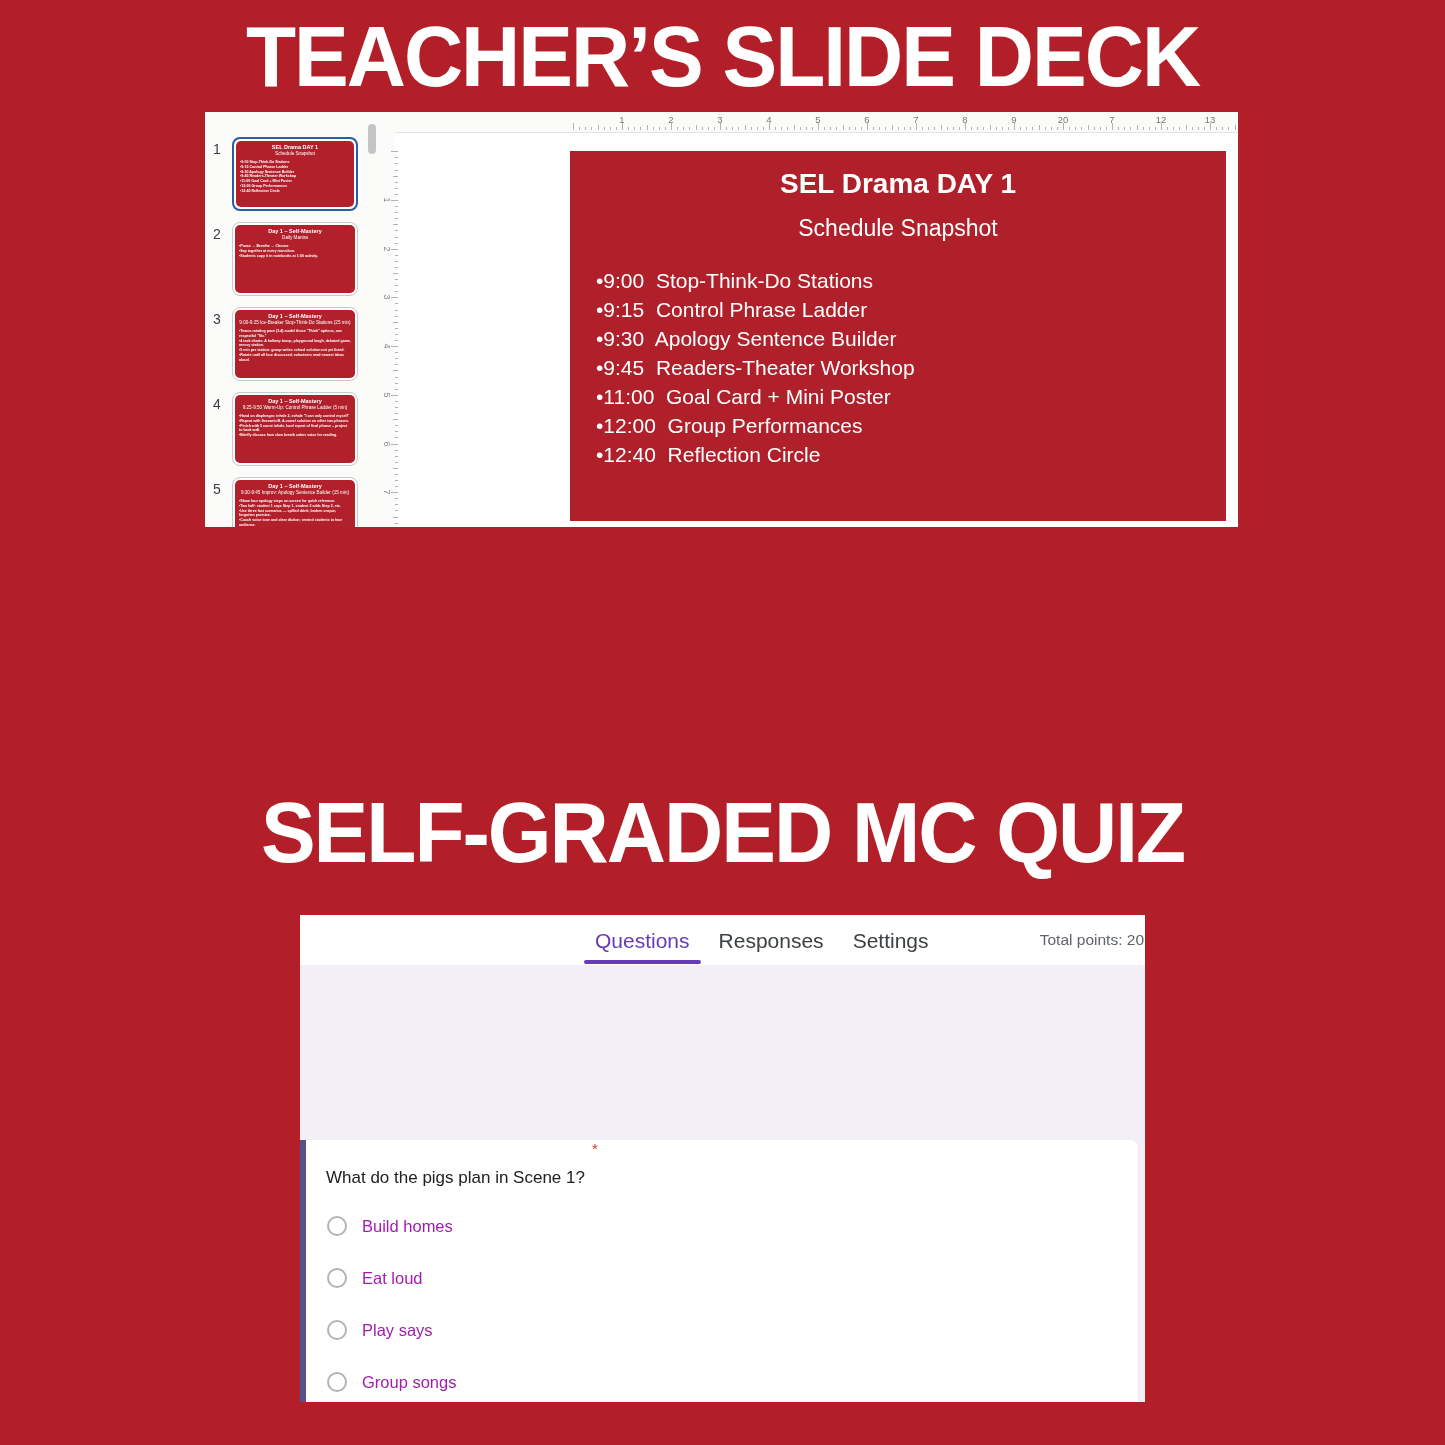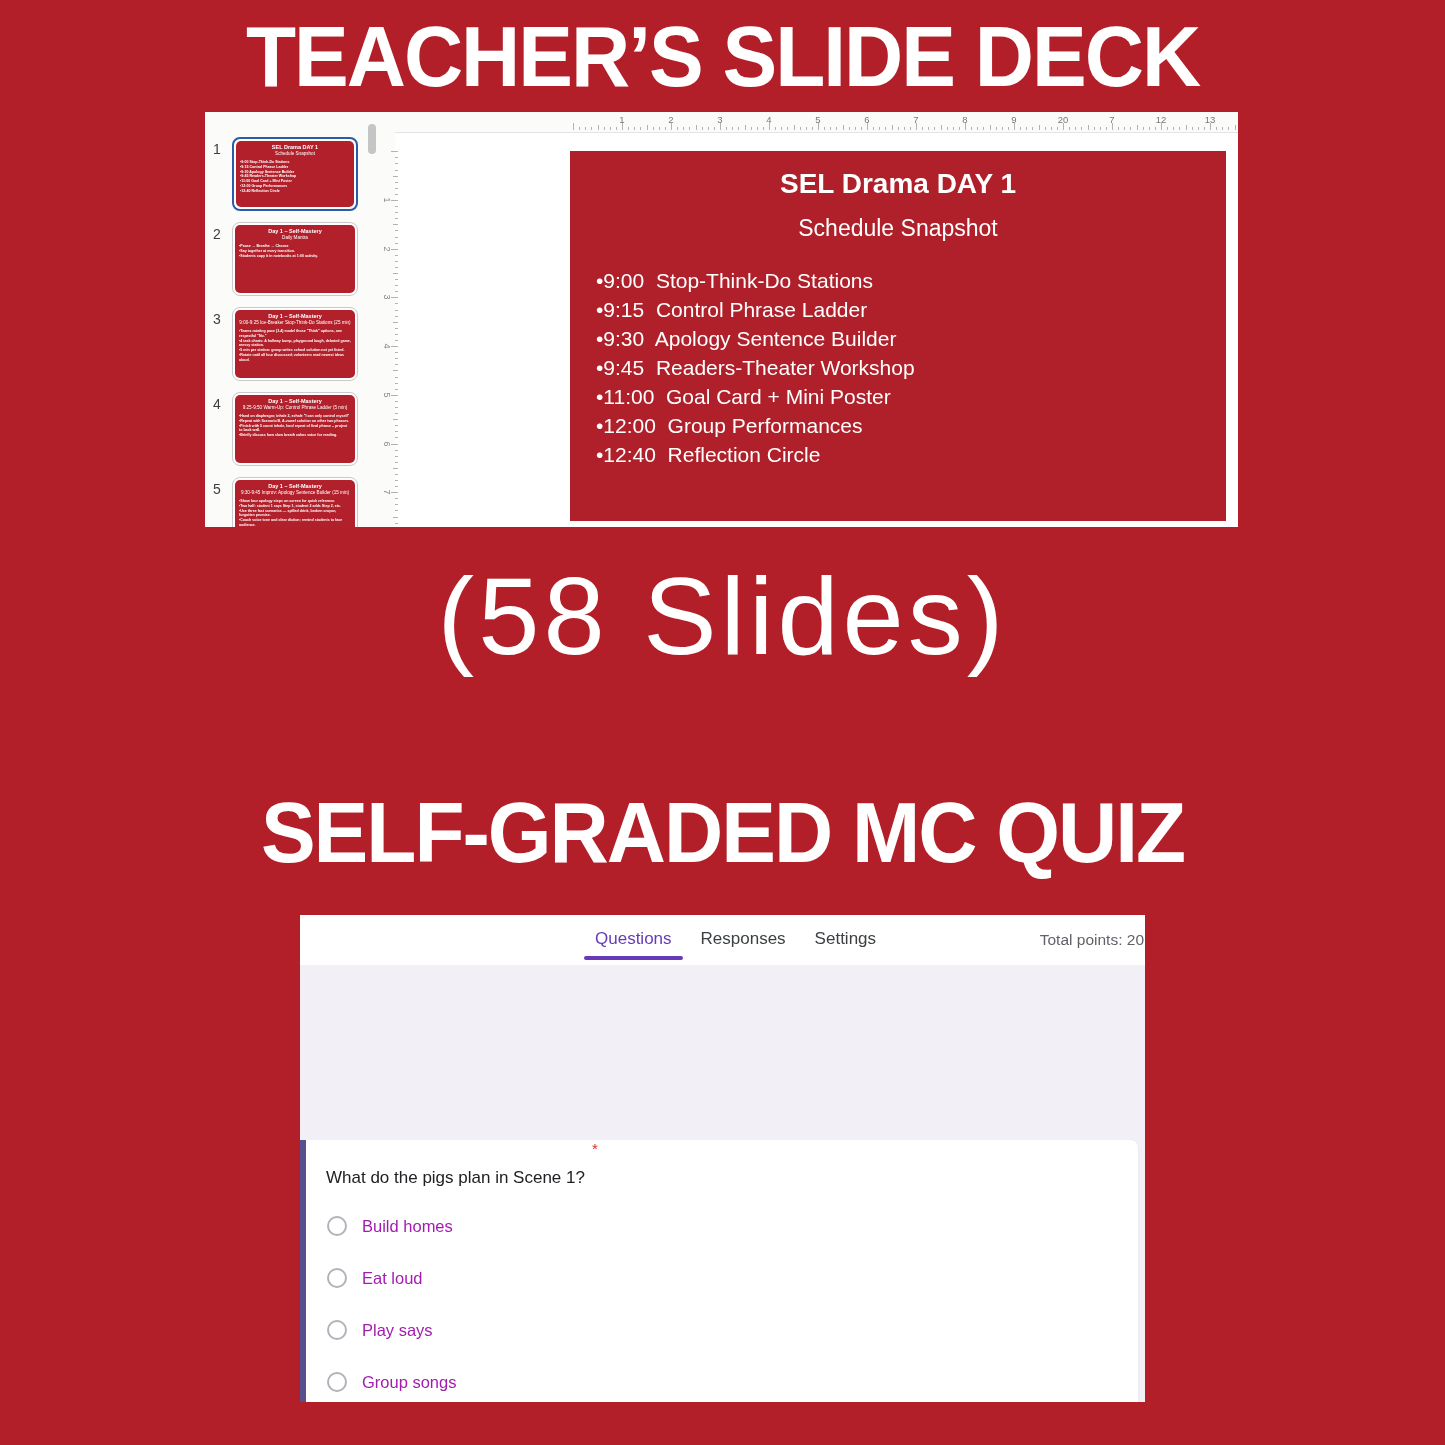--- a/index.html
+++ b/index.html
@@ -66,21 +66,21 @@
   .slide-bullets{margin-top:24px;margin-left:26px;}
   .sb-line{font-size:21px;line-height:29px;white-space:pre;}
 
   
   .form-shot{
     position:absolute;left:300px;top:915px;width:845px;height:487px;
     background:#f2f0f6;overflow:hidden;
   }
   .form-header{position:absolute;left:0;top:0;right:0;height:50px;background:#ffffff;}
   .tabs{position:absolute;left:295px;top:14px;display:flex;gap:29px;}
-  .tab{font-size:17px;color:#3c4043;position:relative;cursor:pointer;}
+  .tab{font-size:21px;color:#3c4043;position:relative;cursor:pointer;}
   .tab.active{color:#673AB7;}
   .tab.active::after{
     content:"";position:absolute;left:-11px;right:-11px;bottom:-11px;height:4px;
     background:#673AB7;border-radius:3px;
   }
   .total-points{position:absolute;right:1px;top:16px;font-size:15.5px;color:#5f6368;}
 
   .title-card{position:absolute;left:22px;top:55px;width:816px;}
   .purple-bar{height:14px;background:#6B4BB5;border-radius:8px 8px 0 0;}
   .title-card-body{
@@ -391,21 +391,20 @@
           <div class="sb-line">•9:15  Control Phrase Ladder</div>
           <div class="sb-line">•9:30  Apology Sentence Builder</div>
           <div class="sb-line">•9:45  Readers-Theater Workshop</div>
           <div class="sb-line">•11:00  Goal Card + Mini Poster</div>
           <div class="sb-line">•12:00  Group Performances</div>
           <div class="sb-line">•12:40  Reflection Circle</div>
         </div>
     </div>
   </div>
 
-  <div id="h-count">(58 Slides)</div>
 
   <div id="h-quiz" class="big-heading">SELF-GRADED MC QUIZ</div>
 
   <div class="form-shot">
     <div class="form-header">
       <div class="tabs" id="form-tabs">
           <span class="tab active">Questions</span>
           <span class="tab">Responses</span>
           <span class="tab">Settings</span>
         </div>

